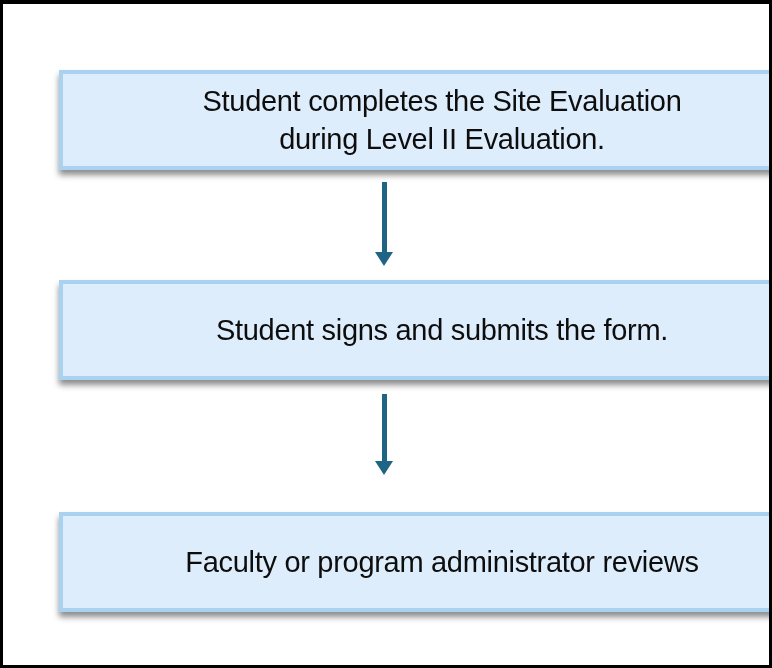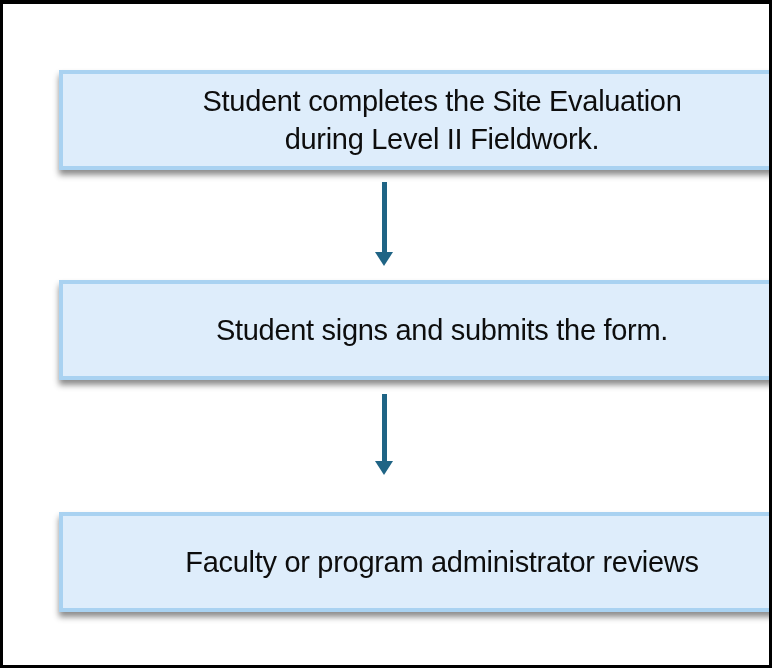--- a/index.html
+++ b/index.html
@@ -69,21 +69,21 @@
     border-top: 14px solid #1F6485;
   }
 </style>
 </head>
 <body>
 
 <div class="canvas">
 
   <div class="flow-node node-1">
     <span class="line">Student completes the Site Evaluation</span>
-    <span class="line">during Level II Fieldwork.</span>
+    <span class="line">during Level II Evaluation.</span>
   </div>
 
   <div class="flow-arrow arrow-1">
     <div class="shaft"></div>
     <div class="head"></div>
   </div>
 
   <div class="flow-node node-2">
     <span class="line">Student signs and submits the form.</span>
 

